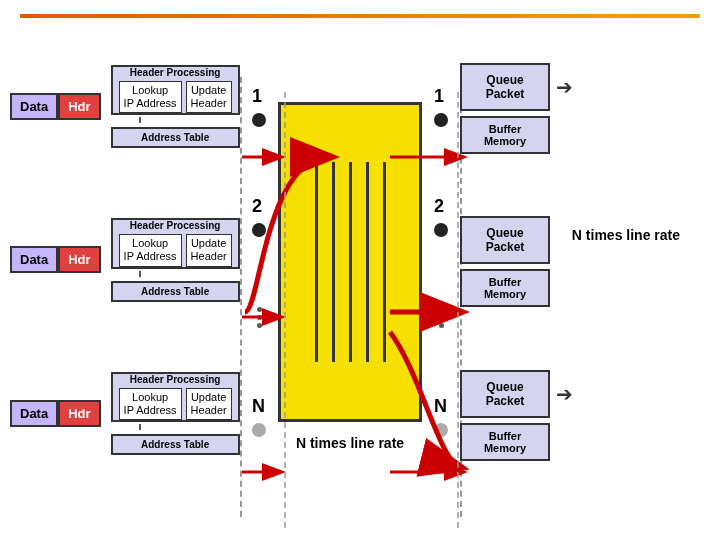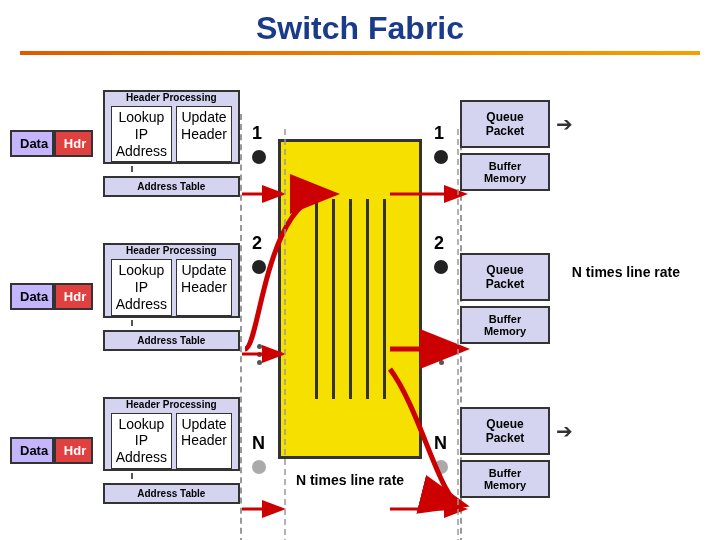--- a/index.html
+++ b/index.html
@@ -64,21 +64,21 @@
       margin-bottom: 3px;
       color: #000;
     }
     .header-proc-inner {
       display: flex;
       gap: 4px;
     }
     .proc-sub-box {
       border: 1px solid #333;
       background: #fff;
-      font-size: 14px;
+      font-size: 11px;
       text-align: center;
       padding: 2px 4px;
       line-height: 1.2;
     }
     .addr-table-box {
       border: 2px solid #333;
       background: #d4d4f0;
       font-size: 10px;
       font-weight: bold;
       text-align: center;
@@ -179,21 +179,20 @@
       width: 5px;
       height: 5px;
       border-radius: 50%;
       background: #555;
     }
   </style>
 </head>
 <body>
 
 <div class="title-bar">
-  <div class="title-text">Switch Fabric</div>
   <div class="title-underline"></div>
 </div>
 
 <div style="position:relative; width:720px; height:490px;">
 
   <div class="dashed-separator" style="left:240px;"></div>
   <div class="dashed-separator" style="left:460px;"></div>
 
   <div style="position:absolute; left:10px; top:10px; width:230px; height:460px; display:flex; flex-direction:column; justify-content:space-around; z-index:2;">
 

